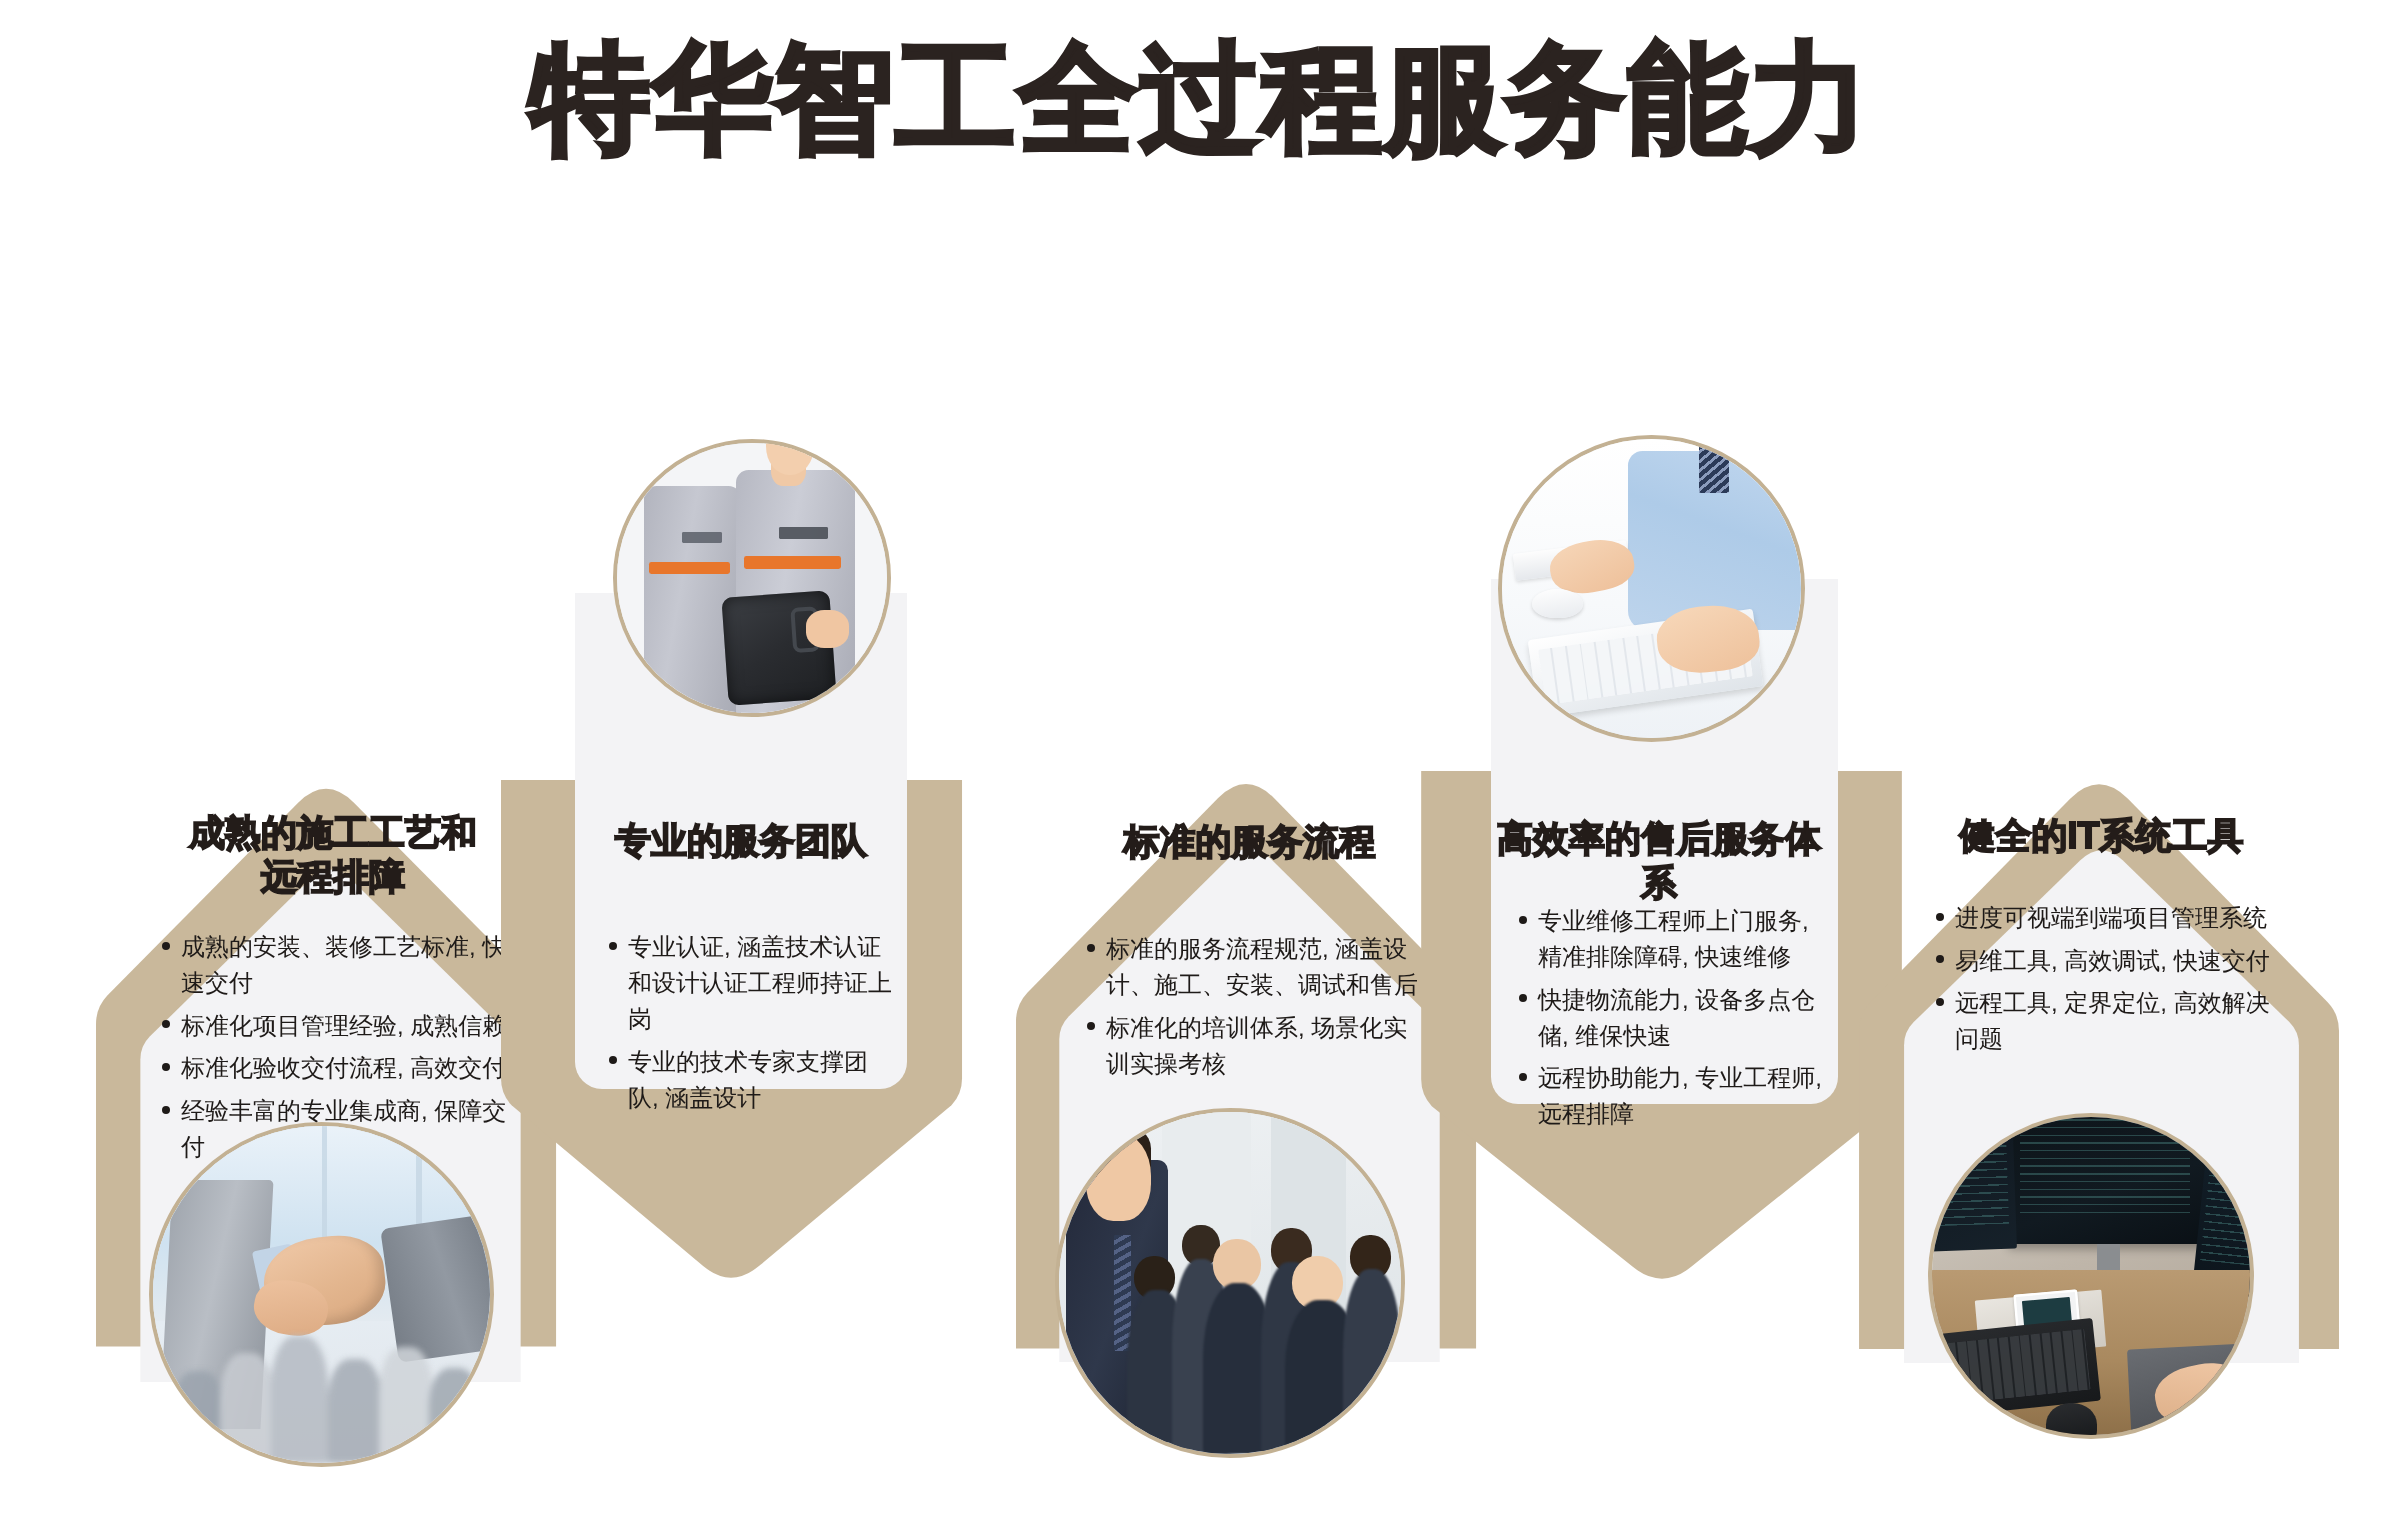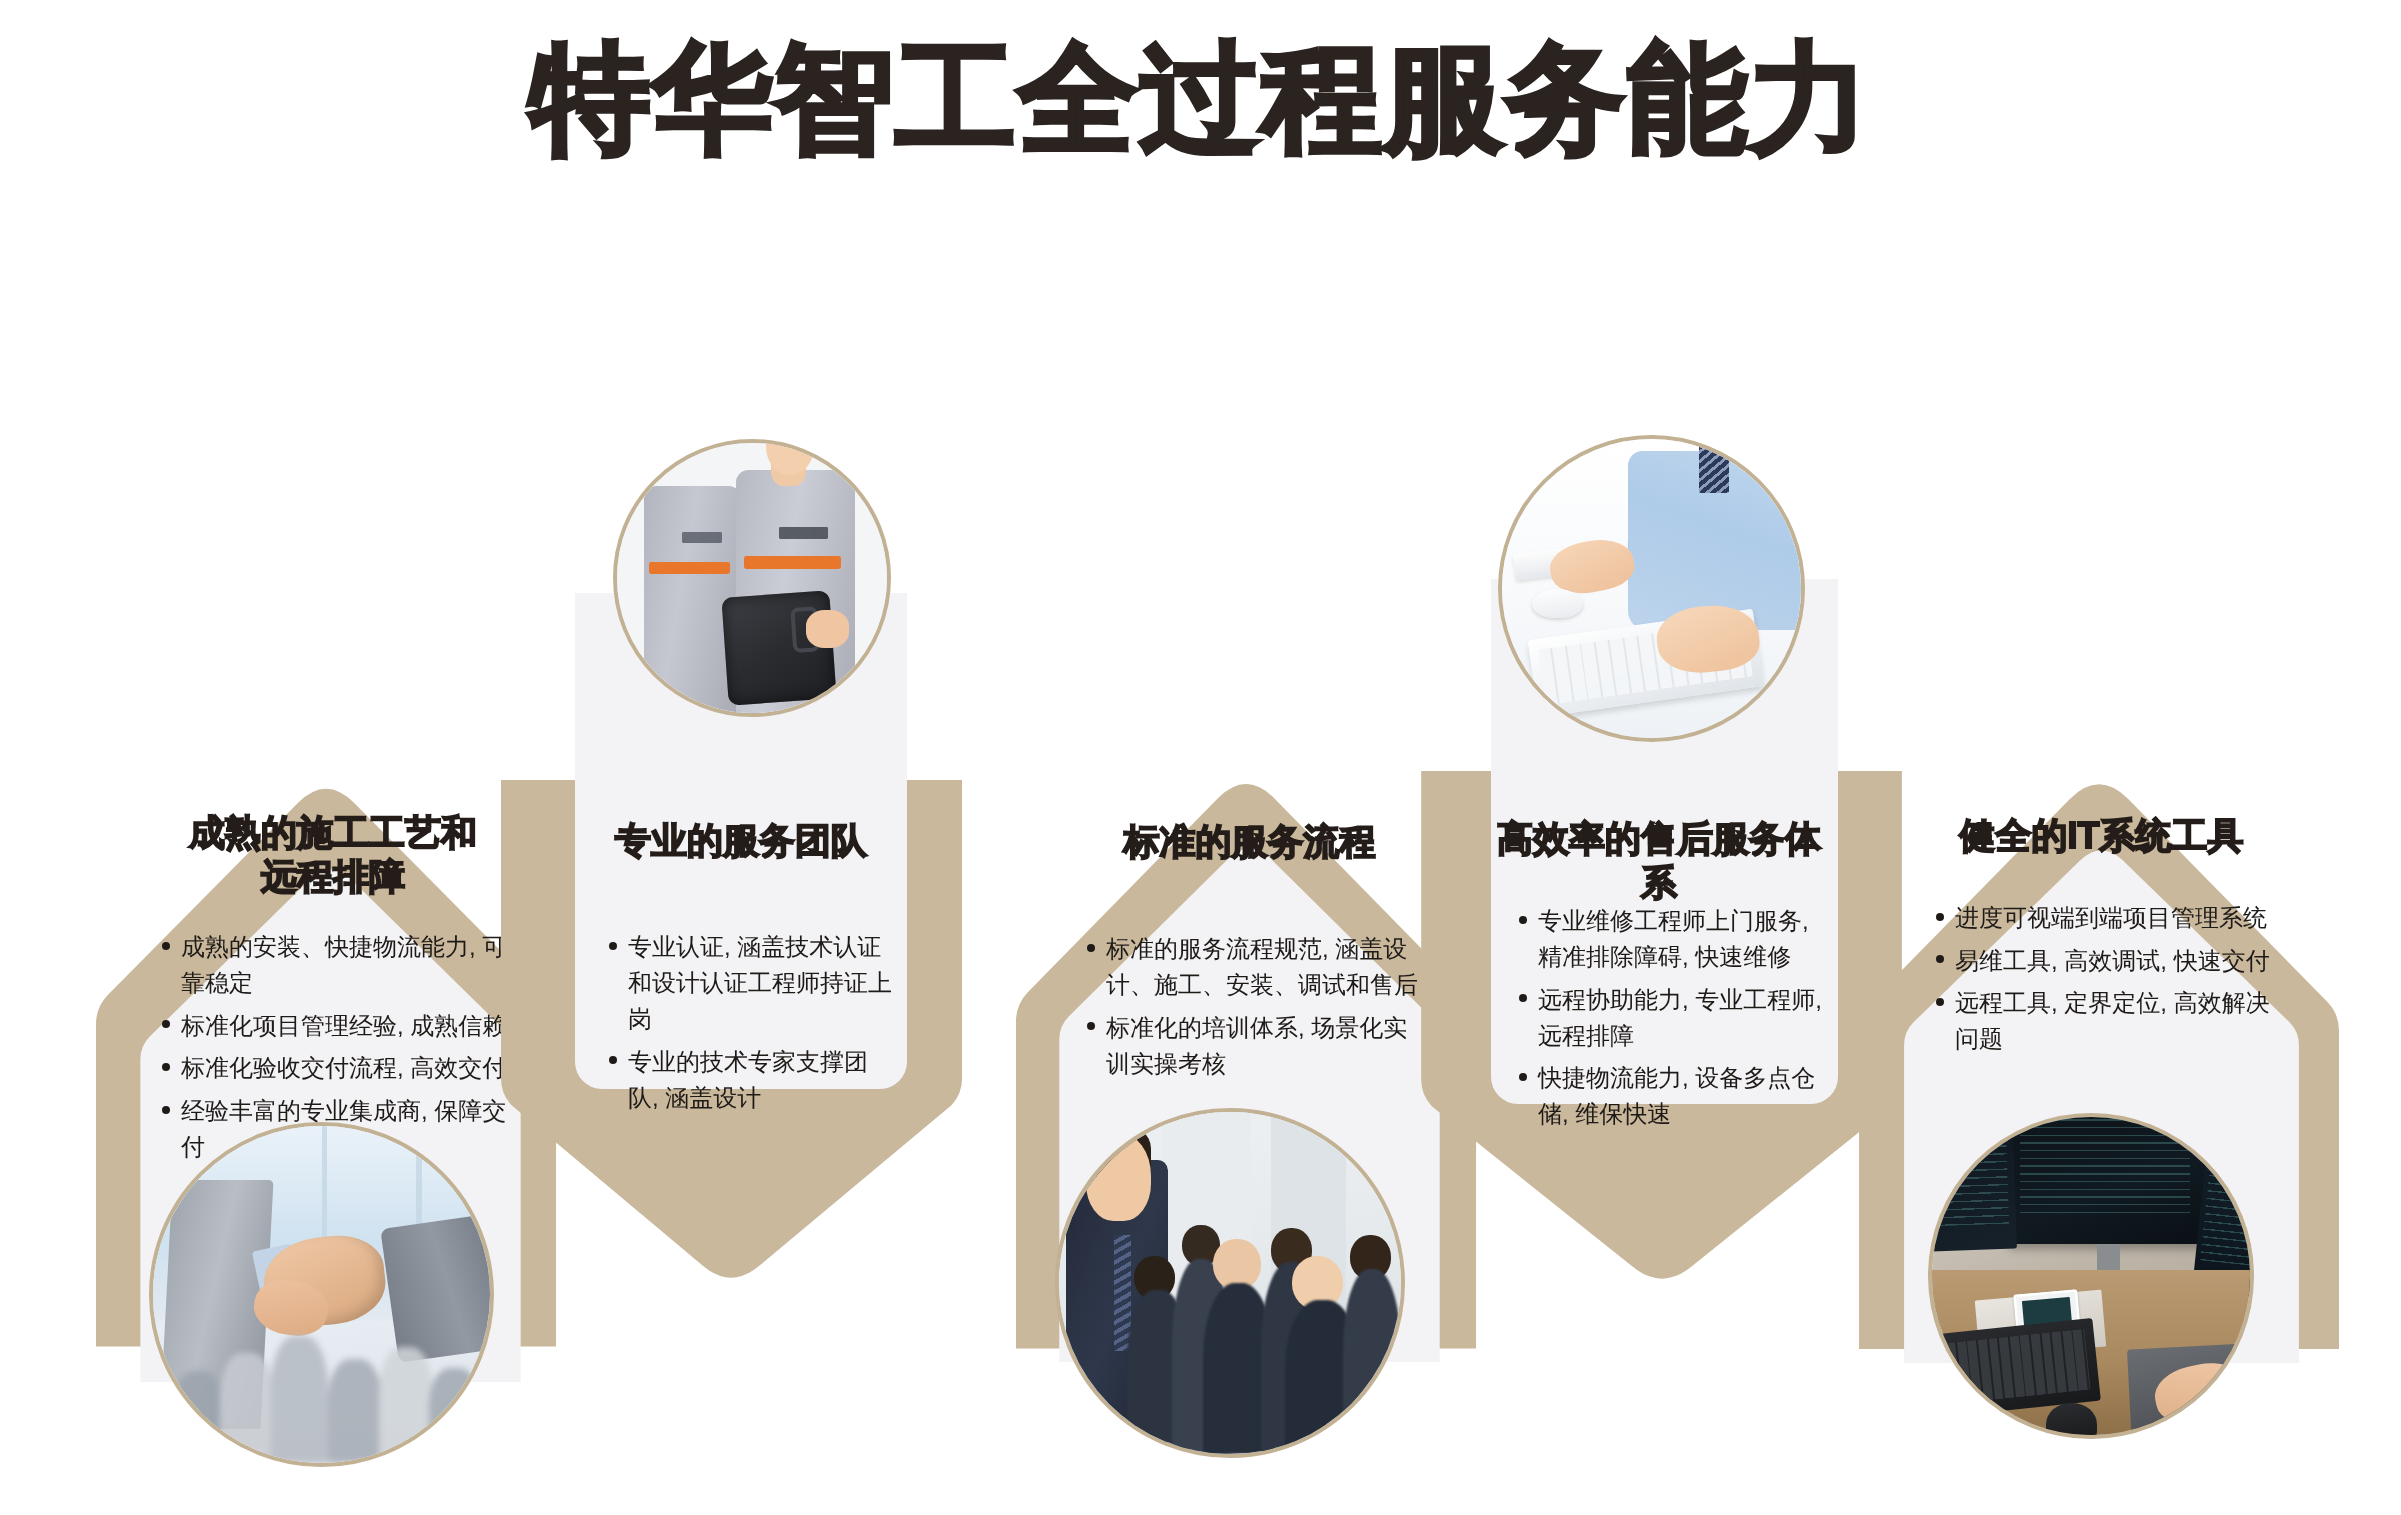--- a/index.html
+++ b/index.html
@@ -207,21 +207,21 @@
       <path d="M 0 1290 L 0 620 Q 0 592 20 572 L 352 246 Q 395 205 438 246 L 770 572 Q 790 592 790 620 L 790 1290 Z" fill="#F3F3F5"></path>
     </svg>
 
     <div class="panel-title" style="left:145px;top:811px;width:376px;">
       <div>成熟的施工工艺和</div>
       <div>远程排障</div>
     </div>
 
     <div class="bullets" style="left:148px;top:918px;width:371px;">
       <ul>
-        <li>成熟的安装、快捷物流能力, 可靠稳定</li>
+        <li>成熟的安装、装修工艺标准, 快速交付</li>
         <li>标准化项目管理经验, 成熟信赖</li>
         <li>标准化验收交付流程, 高效交付</li>
         <li>经验丰富的专业集成商, 保障交付</li>
       </ul>
     </div>
 
     <div class="photo-circle" style="left:149px;top:1122px;width:337px;height:337px;">
       <div class="photo-inner ph-hand">
         <div class="sky"></div>
         <div class="mullion" style="left:50%;"></div>
@@ -340,22 +340,22 @@
       </div>
     </div>
 
     <div class="panel-title" style="left:1491px;top:817px;width:336px;">
       <div>高效率的售后服务体系</div>
     </div>
 
     <div class="bullets" style="left:1505px;top:892px;width:328px;">
       <ul>
         <li>专业维修工程师上门服务, 精准排除障碍, 快速维修</li>
+        <li>快捷物流能力, 设备多点仓储, 维保快速</li>
         <li>远程协助能力, 专业工程师, 远程排障</li>
-        <li>快捷物流能力, 设备多点仓储, 维保快速</li>
       </ul>
     </div>
   </div>
 
   <div class="card">
     <svg style="position:absolute;left:1859px;top:684px;width:482px;height:665px;" viewBox="0 0 1000 1380">
       <path d="M 0 880 L 0 720 Q 0 685 24 660 L 438 238 Q 498 178 558 238 L 972 660 Q 996 685 996 720 L 996 1380 L 0 1380 Z" fill="#C9B89B"></path>
     </svg>
     <svg style="position:absolute;left:1904px;top:737px;width:395px;height:626px;" viewBox="0 0 820 1300">
       <path d="M 0 1300 L 0 640 Q 0 612 20 592 L 366 256 Q 410 214 454 256 L 800 592 Q 820 612 820 640 L 820 1300 Z" fill="#F3F3F5"></path>

